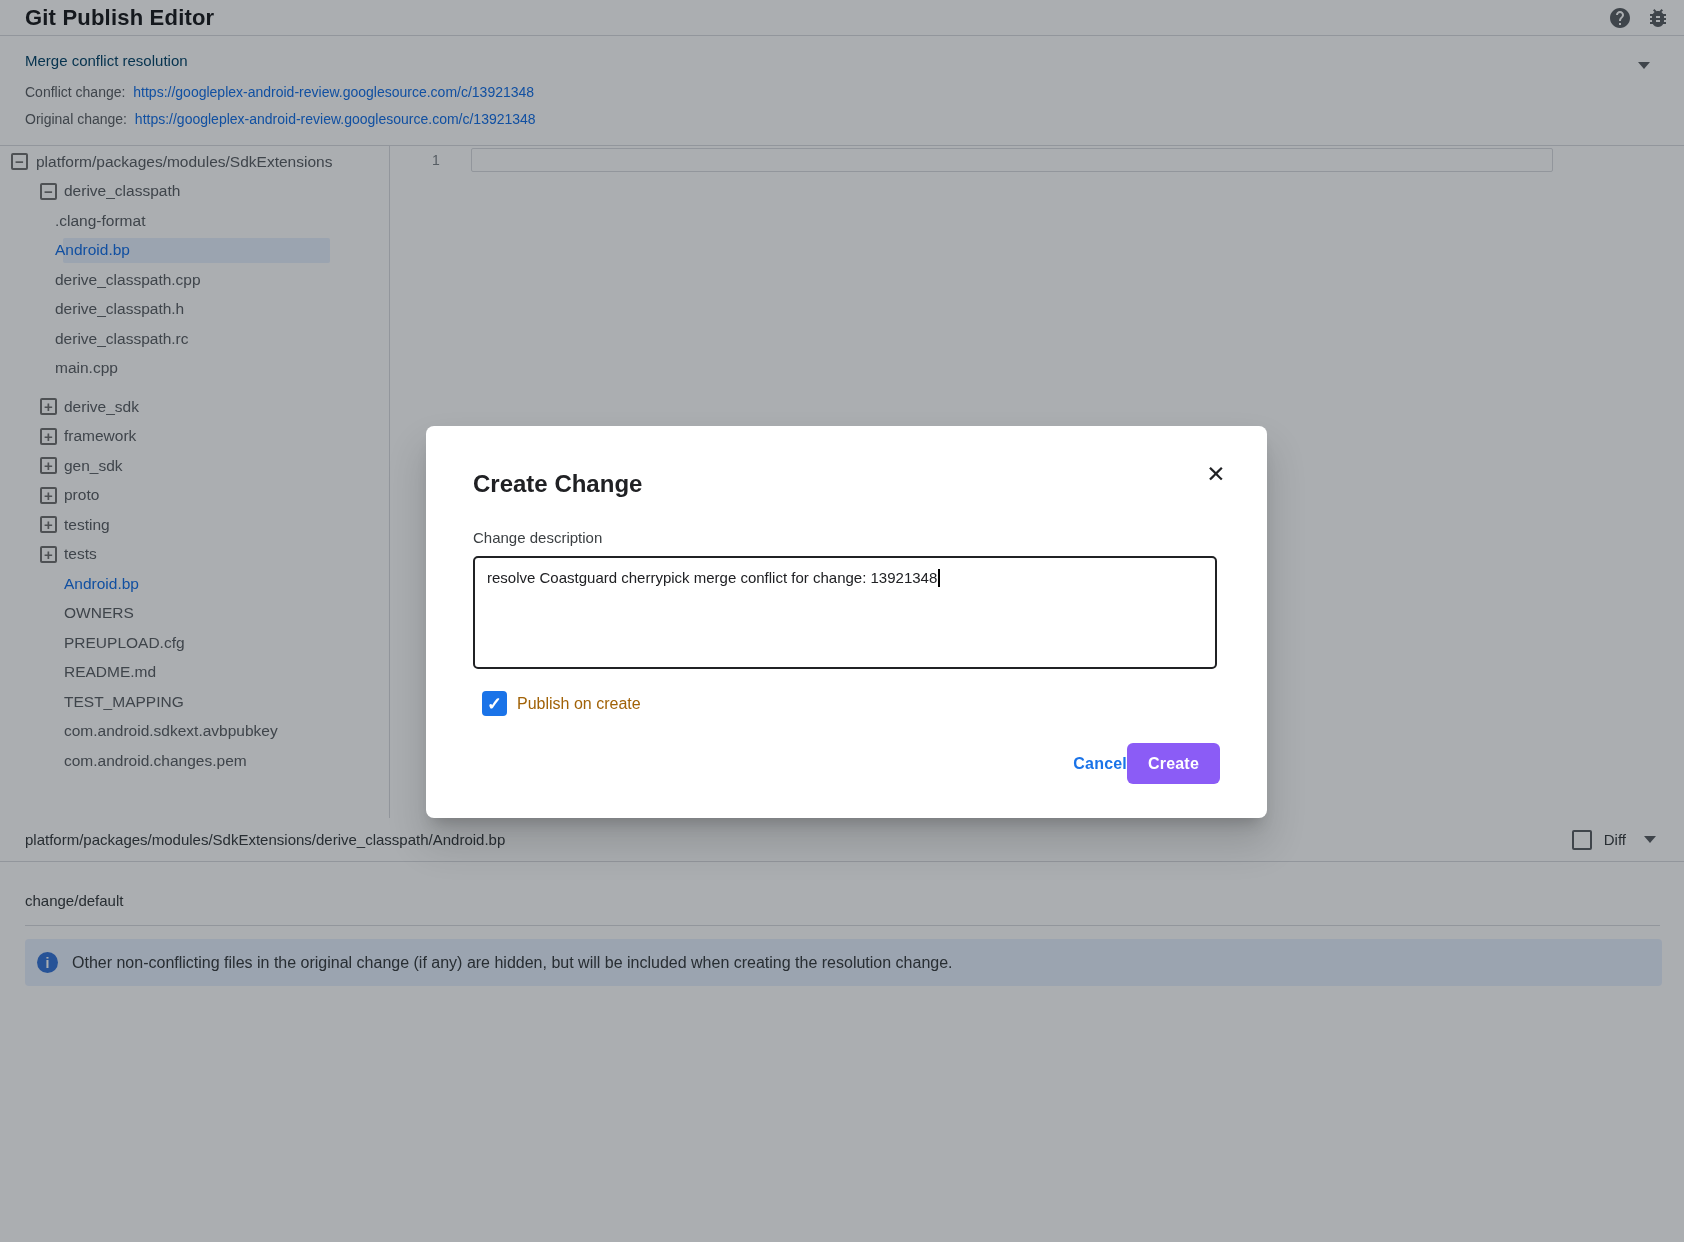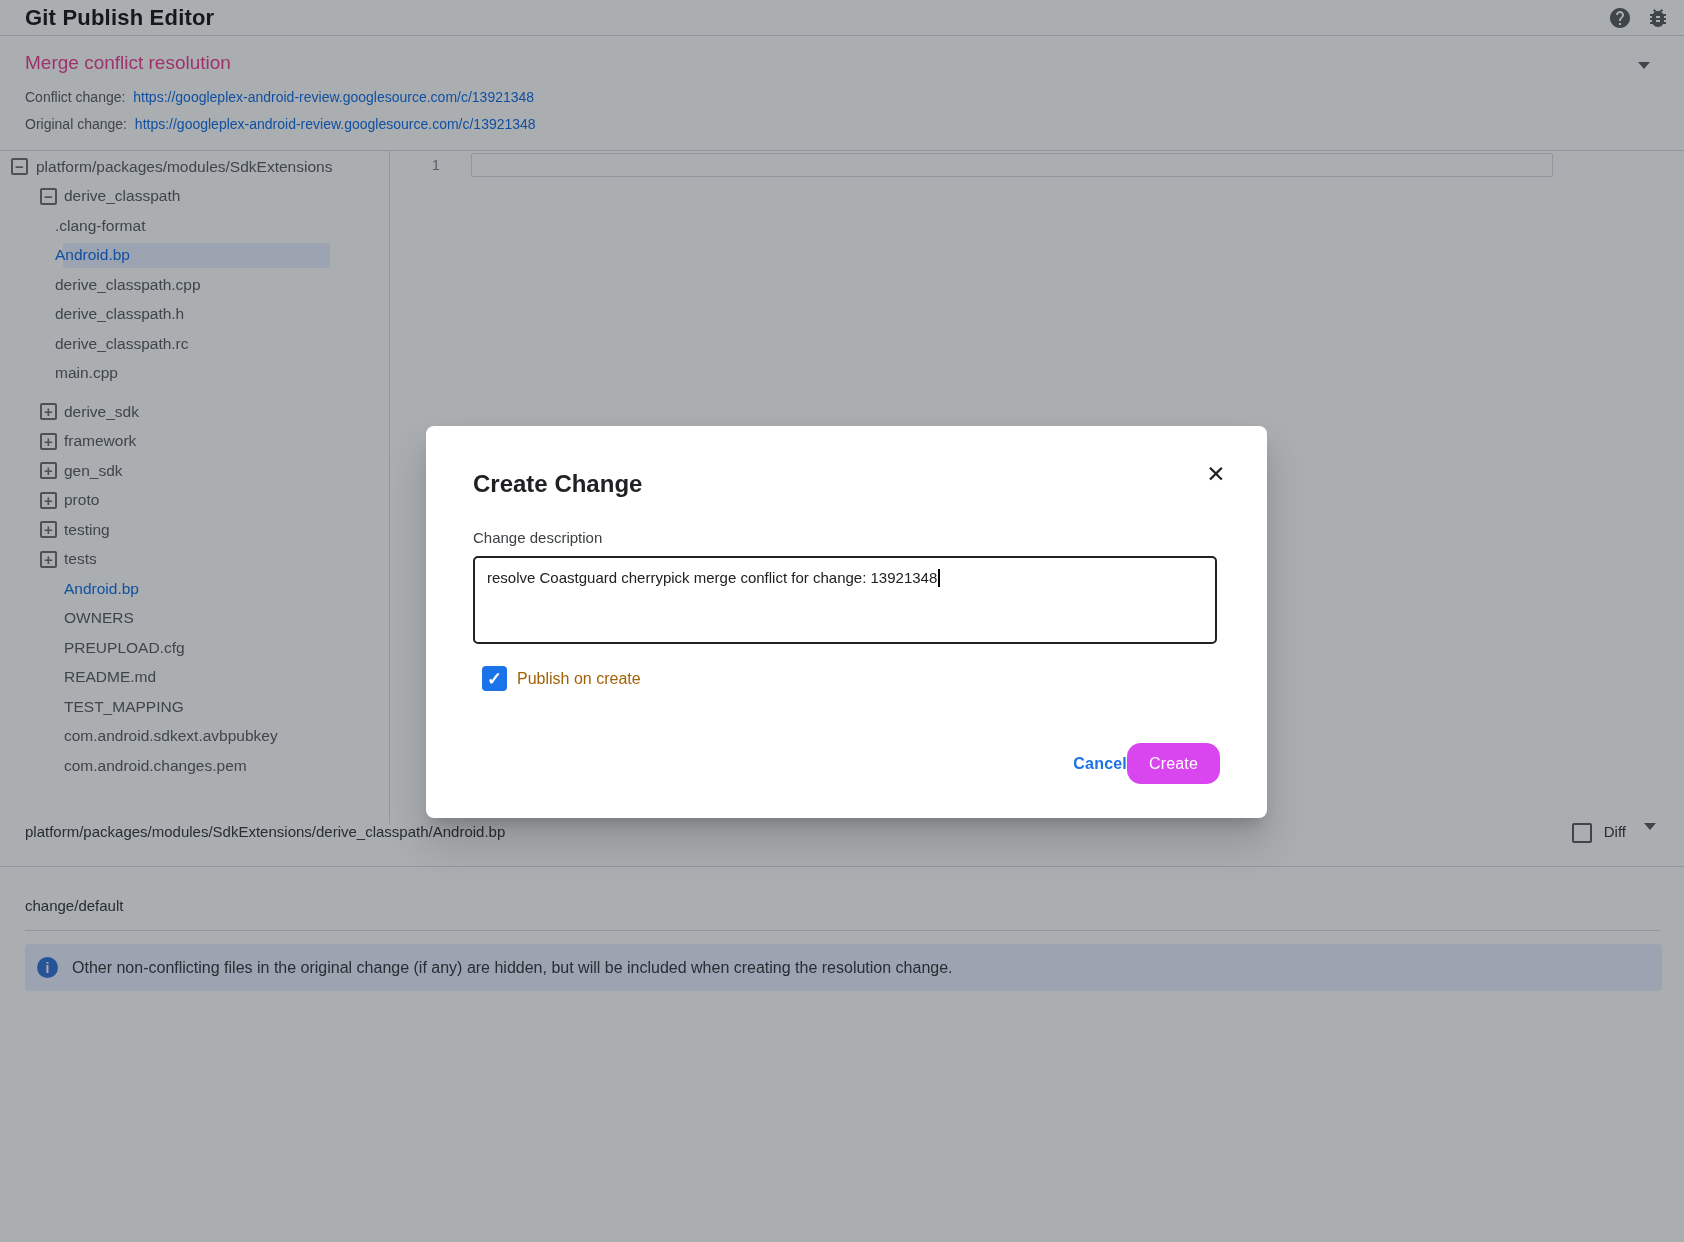--- a/index.html
+++ b/index.html
@@ -12,21 +12,21 @@
 
   
   .header { height: 36px; border-bottom: 1px solid #dadce0; display: flex; align-items: center; padding: 0 14px 0 25px; }
   .header h1 { font-size: 22px; font-weight: bold; color: #202124; letter-spacing: .2px; }
   .header .spacer { flex: 1; }
   .hicon { width: 24px; height: 24px; margin-left: 14px; cursor: pointer; }
   .hicon svg { width: 24px; height: 24px; fill: #5f6368; }
 
   
   .conflict { position: relative; padding: 10px 25px 12px 25px; border-bottom: 1px solid #dadce0; }
-  .conflict .sec-title { font-size: 19px; color: #ec4899; margin: 6px 0 10px 0; }
+  .conflict .sec-title { font-size: 15px; color: #0c4a6e; margin: 6px 0 10px 0; }
   .crow { font-size: 14px; color: #5f6368; line-height: 27px; white-space: nowrap; }
   .crow a { color: #1a73e8; text-decoration: none; margin-left: 4px; }
   .caret { width: 0; height: 0; border-left: 6px solid transparent; border-right: 6px solid transparent; border-top: 7px solid #5f6368; display: inline-block; }
   .conflict .caret { position: absolute; right: 34px; top: 26px; cursor: pointer; }
 
   
   .main { display: flex; height: 672px; }
   .tree { width: 390px; border-right: 1px solid #dadce0; padding-top: 1px; overflow: hidden; }
   .trow { height: 29.5px; display: flex; align-items: center; font-size: 15.5px; color: #5f6368; cursor: pointer; position: relative; }
   .trow .exp { width: 17px; height: 17px; border: 2px solid #757575; border-radius: 2px; color: #757575;
@@ -39,21 +39,21 @@
   .trow.gap { margin-top: 9px; }
   .trow.selected::before { content: ""; position: absolute; left: 63px; top: 2px; width: 267px; height: 25px; background: #e8f0fe; border-radius: 2px; z-index: 0; }
   .trow.selected .lbl { color: #1a73e8; position: relative; z-index: 1; }
   .trow.modified .lbl { color: #1a73e8; }
 
   .editor { flex: 1; position: relative; }
   .lineno { position: absolute; left: 34px; top: 2px; width: 24px; text-align: center; font-size: 14px; color: #80868b; line-height: 24px; }
   .lineblock { position: absolute; left: 81px; top: 2px; width: 1082px; height: 24px; border: 1px solid #dadce0; border-radius: 2px; }
 
   
-  .pathbar { height: 44px; border-bottom: 1px solid #dadce0; display: flex; padding: 0 28px 0 25px; font-size: 15px; color: #3c4043; }
+  .pathbar { height: 44px; border-bottom: 1px solid #dadce0; display: flex; align-items: center; padding: 0 28px 0 25px; font-size: 15px; color: #3c4043; }
   .pathbar .spacer { flex: 1; }
   .cb { width: 20px; height: 20px; border: 2px solid #5f6368; border-radius: 2px; background: #fff; cursor: pointer; }
   .pathbar .difflbl { margin: 0 18px 0 12px; color: #3c4043; }
   .pathbar .caret { cursor: pointer; }
 
   
   .pending { padding: 20px 22px 0 25px; }
   .prow { display: flex; align-items: center; height: 44px; }
   .prow .ptitle { font-size: 18px; color: #202124; }
   .prow .spacer { flex: 1; }
@@ -68,32 +68,32 @@
   .banner .btext { font-size: 16px; color: #3c4043; margin-left: 14px; }
 
   
   .scrim { position: absolute; inset: 0; background: rgba(1,10,18,0.33); z-index: 10; }
   .dialog { position: absolute; left: 426px; top: 426px; width: 841px; height: 392px; background: #fff; border-radius: 8px;
             box-shadow: 0 11px 15px -7px rgba(0,0,0,.2), 0 24px 38px 3px rgba(0,0,0,.14); z-index: 20; padding: 44px 47px 0 47px; }
   .dialog .dtitle { font-size: 24px; font-weight: bold; color: #202124; }
   .dialog .close { position: absolute; top: 33px; right: 36px; width: 30px; height: 30px; font-size: 23px; color: #202124;
                    display: flex; align-items: center; justify-content: center; cursor: pointer; }
   .dialog .fieldlbl { font-size: 15px; color: #3c4043; margin-top: 31px; }
-  .dialog .descbox { margin-top: 10px; width: 744px; height: 88px; border: 2px solid #202124; border-radius: 5px;
+  .dialog .descbox { margin-top: 10px; width: 744px; height: 113px; border: 2px solid #202124; border-radius: 5px;
                      padding: 9px 12px; font-size: 15px; color: #202124; line-height: 21px; cursor: text; }
   .tcaret { display: inline-block; width: 2px; height: 18px; background: #000; vertical-align: -4px; margin-left: 1px; }
   .pubrow { display: flex; align-items: center; margin: 22px 0 0 9px; cursor: pointer; }
   .bluecb { width: 25px; height: 25px; background: #1a73e8; border-radius: 4px; color: #fff; font-size: 18px; font-weight: bold;
             display: flex; align-items: center; justify-content: center; }
   .pubrow .publbl { font-size: 16px; color: #a16207; margin-left: 10px; }
   .dbtns { position: absolute; right: 47px; bottom: 34px; display: flex; align-items: center; }
   .textbtn { color: #1a73e8; font-size: 16px; font-weight: bold; letter-spacing: .2px; background: none; border: none;
              cursor: pointer; font-family: inherit; }
-  .fillbtn { background: #d946ef; color: #fff; border: none; border-radius: 14px; width: 93px; height: 41px; font-size: 16px;
-             font-weight: normal; letter-spacing: .2px; cursor: pointer; font-family: inherit; }
+  .fillbtn { background: #8b5cf6; color: #fff; border: none; border-radius: 6px; width: 93px; height: 41px; font-size: 16px;
+             font-weight: bold; letter-spacing: .2px; cursor: pointer; font-family: inherit; }
 </style>
 </head>
 <body>
 
 <div class="app">
 
   <div class="header">
     <h1>Git Publish Editor</h1>
     <div class="spacer"></div>
     <div class="hicon">

